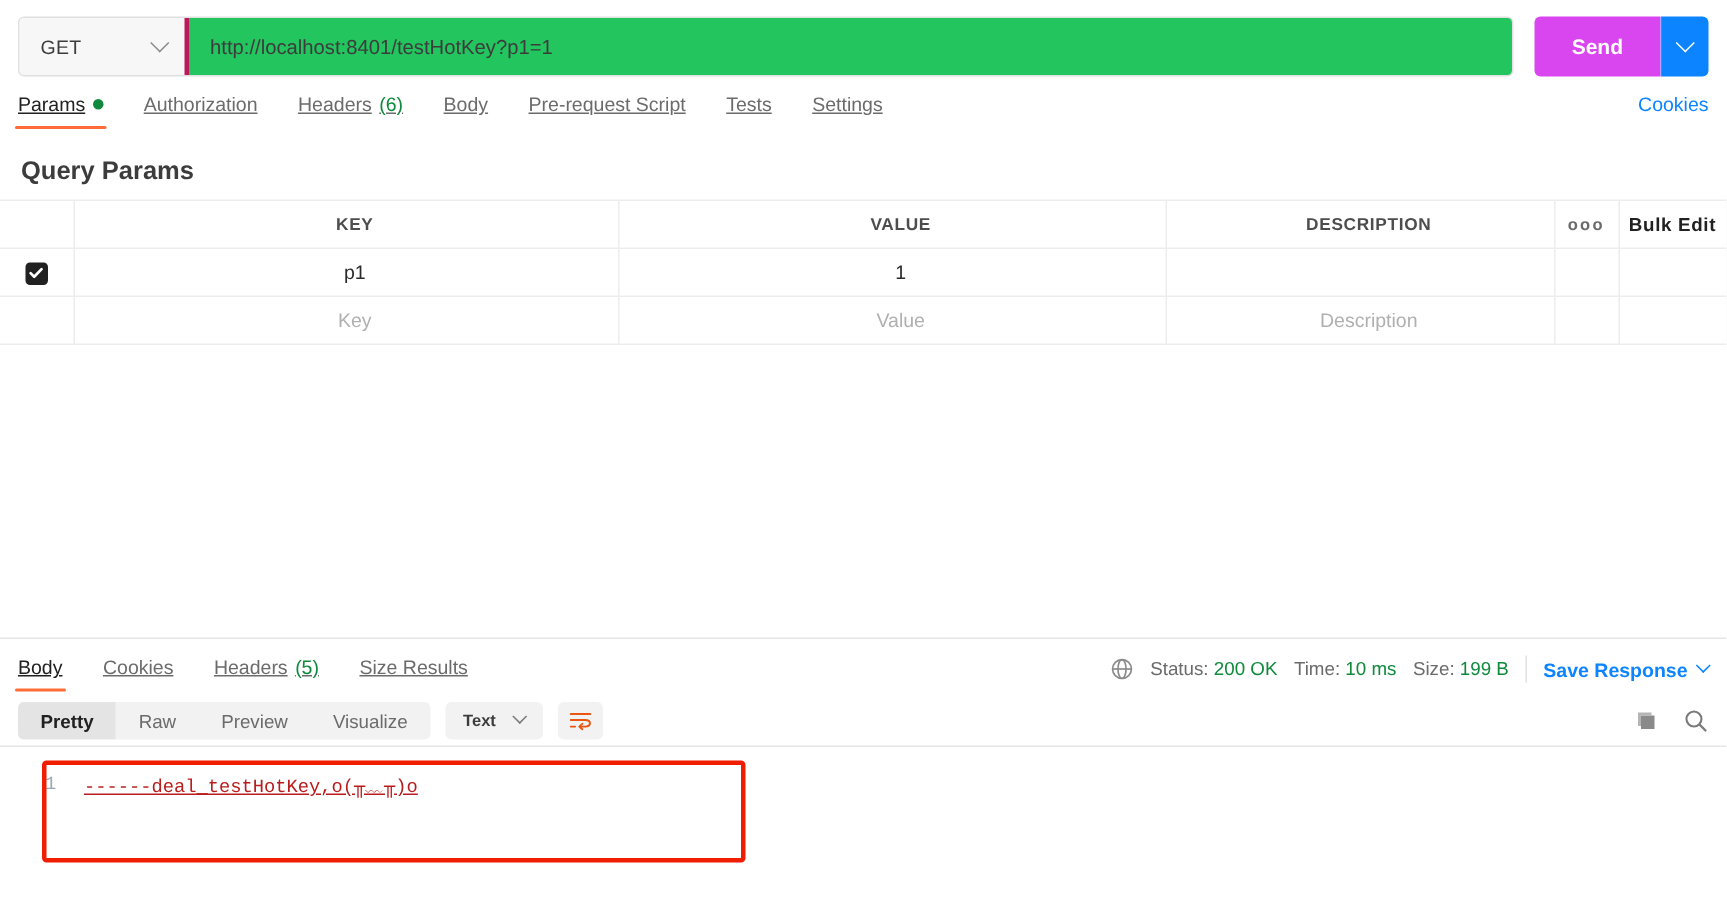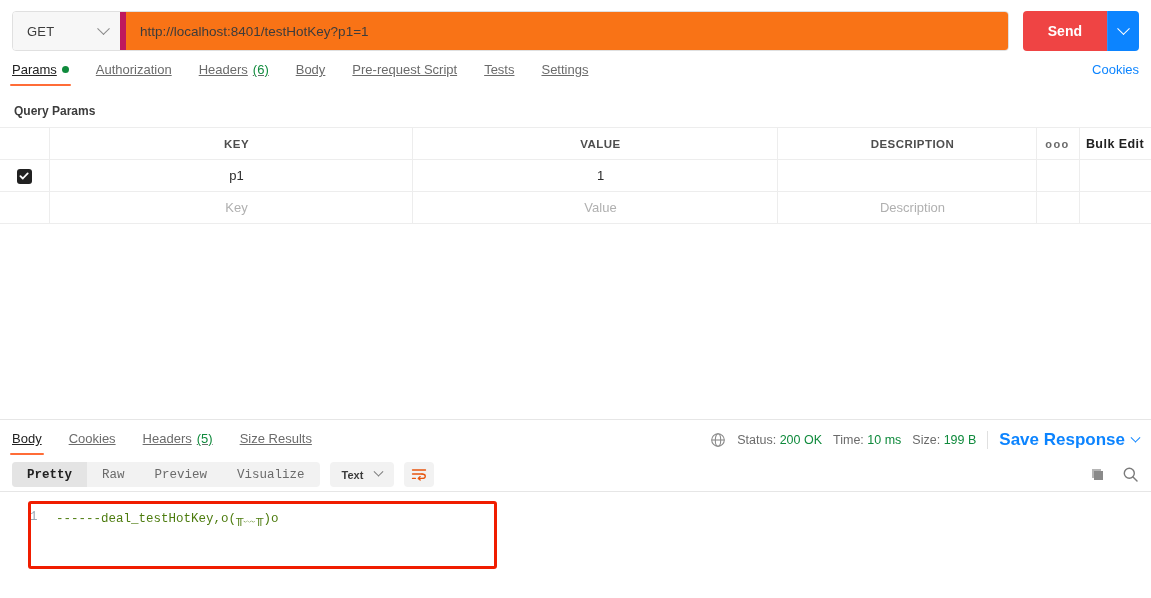--- a/index.html
+++ b/index.html
@@ -21,38 +21,38 @@
   .method-url {
     display: flex; flex: 1 1 auto; height: 40px;
     border: 1px solid #e0e0e0; border-radius: 4px;
     overflow: hidden; background: #fff;
   }
   .method {
     width: 113px; display: flex; align-items: center;
     justify-content: space-between;
     padding: 0 12px 0 14px;
     background: #f7f7f7;
-    border-right: 6px solid #be185d;
+    border-right: 3px solid #be185d;
     font-size: 13px; color: #3c3c3c; cursor: pointer;
   }
   .method-label { font-size: 13px; letter-spacing: .2px; }
   .chev {
     display: inline-block; width: 9px; height: 9px;
     border-right: 1.4px solid #8a8a8a; border-bottom: 1.4px solid #8a8a8a;
     transform: rotate(45deg) translate(-2px,-2px);
   }
   .url-input {
     flex: 1; border: none; outline: none;
     padding: 0 14px; font-size: 13.5px;
-    color: #3c3c3c; background: #f97316;
+    color: #3c3c3c; background: #22c55e;
     font-family: "Liberation Sans", sans-serif;
   }
   .send-wrap { display: flex; margin-left: 14px; height: 40px; }
   .send-btn {
-    background: #ef4444; color: #fff;
+    background: #d946ef; color: #fff;
     border: none; border-radius: 4px 0 0 4px;
     padding: 0 25px; font-size: 14px; font-weight: bold;
     cursor: pointer; font-family: "Liberation Sans", sans-serif;
   }
   .send-caret {
     background: #0c84ff; border-radius: 0 4px 4px 0;
     width: 32px; display: flex; align-items: center; justify-content: center;
     cursor: pointer;
     border-left: 1px solid #2a93ff;
   }
@@ -78,21 +78,21 @@
     background: #0f8a3c; display: inline-block;
   }
   .count-green { color: #0f8a3c; }
   .cookies-link {
     margin-left: auto; color: #0c84ff; font-size: 13px;
     cursor: pointer; padding-bottom: 9px;
   }
 
   
   .qp-title {
-    padding: 8px 0 9px 14px; font-size: 12px;
+    padding: 8px 0 9px 14px; font-size: 17px;
     font-weight: bold; color: #3c3c3c;
   }
   .ptable { width: 100%; border-collapse: collapse; table-layout: fixed; }
   .ptable tr { height: 32px; }
   .ptable td, .ptable th {
     border: 1px solid #ededed;
     border-left: none;
     text-align: center; font-weight: normal;
     padding: 0 0 0 12px; font-size: 13px;
     vertical-align: middle;
@@ -125,37 +125,37 @@
     padding: 0 12px; height: 36px; margin-top: 2px;
   }
   .resp-tabs { display: flex; align-items: flex-start; height: 36px; padding-top: 9px; }
   .stats {
     margin-left: auto; display: flex; align-items: center;
     gap: 11px; font-size: 12.5px; color: #6b6b6b;
   }
   .stat b { font-weight: normal; color: #0f8a3c; }
   .vdiv { width: 1px; height: 18px; background: #e0e0e0; }
   .save-resp {
-    color: #0c84ff; font-size: 17px; font-weight: bold;
+    color: #0c84ff; font-size: 13px; font-weight: bold;
     cursor: pointer; display: flex; align-items: center; gap: 7px;
   }
   .save-resp .chev { border-color: #0c84ff; width: 7px; height: 7px; }
 
   
   .view-bar {
     display: flex; align-items: center; gap: 0;
     padding: 0 12px; height: 33px; position: relative;
   }
   .seg {
     display: flex; background: #f2f2f2; border-radius: 4px; overflow: hidden;
     height: 25px;
   }
   .seg div {
     padding: 0 15px; font-size: 12.5px; color: #6b6b6b;
-    display: flex; align-items: center; cursor: pointer; font-family: Liberation Mono, monospace;
+    display: flex; align-items: center; cursor: pointer;
   }
   .seg div.on { background: #e4e4e4; color: #212121; font-weight: bold; }
   .fmt-sel {
     margin-left: 10px; height: 25px; background: #f2f2f2;
     border-radius: 4px; display: flex; align-items: center;
     gap: 12px; padding: 0 12px; font-size: 11px;
     color: #3c3c3c; font-weight: bold; cursor: pointer;
   }
   .fmt-sel .chev { border-color: #7a7a7a; width: 7px; height: 7px; }
   .wrap-btn {
@@ -165,21 +165,21 @@
   }
   .right-icons { margin-left: auto; display: flex; align-items: center; gap: 16px; }
 
   
   .body-view { position: relative; height: 100px; padding: 0 12px; }
   .code {
     display: flex; padding: 18px 0 0 18px;
     font-family: "Liberation Mono", monospace; font-size: 12.5px;
   }
   .ln { color: #9aa7b4; width: 26px; text-align: left; }
-  .code-text { color: #4d7c0f; white-space: pre; }
+  .code-text { color: #b91c1c; white-space: pre; text-decoration: underline; }
   .redbox {
     position: absolute; left: 28px; top: 9px;
     width: 469px; height: 68px;
     border: 3px solid #f01d00; border-radius: 3px;
     pointer-events: none;
   }
   .hdiv { height: 1px; background: #e6e6e6; }
 </style>
 </head>
 <body>

